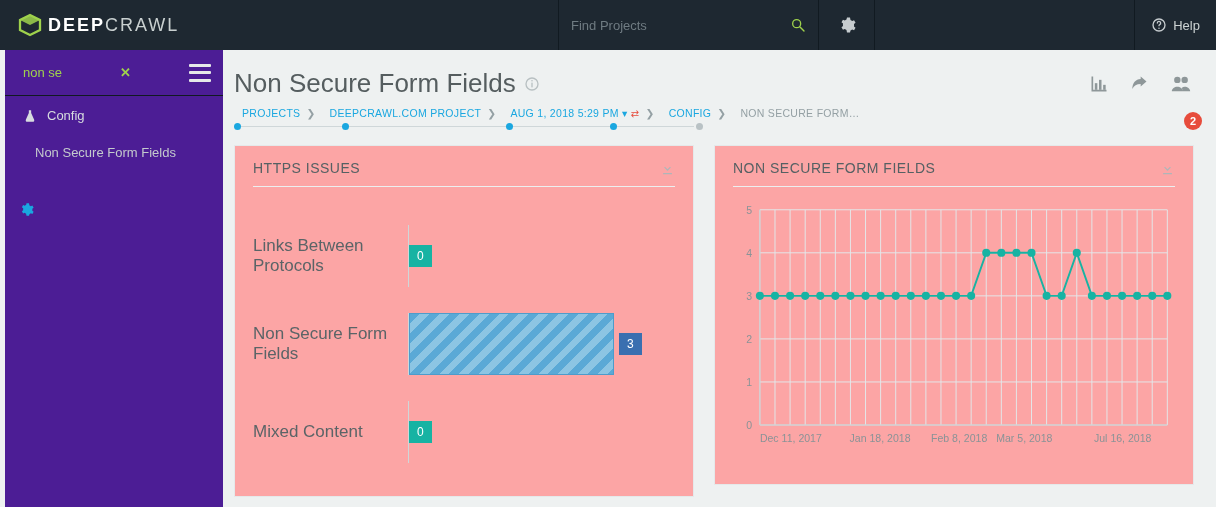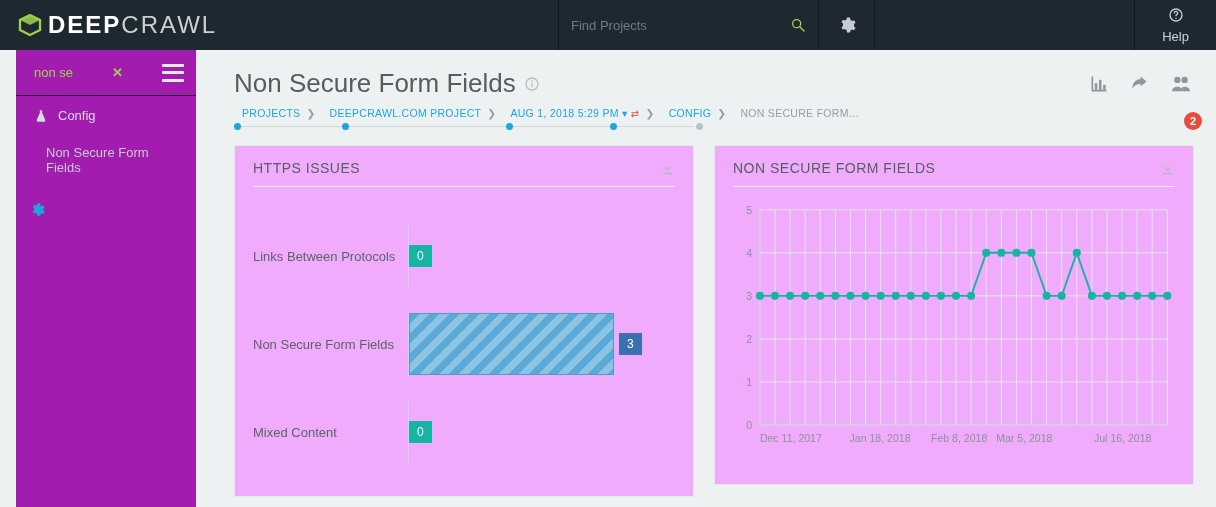--- a/index.html
+++ b/index.html
@@ -21,21 +21,21 @@
     color: #eee;
   }
   .logo {
     display: flex;
     align-items: center;
     gap: 6px;
     padding-left: 18px;
     user-select: none;
   }
   .logo-text {
-    font-size: 24px;
+    font-size: 18px;
     font-weight: 700;
     letter-spacing: 2px;
     color: #fff;
   }
   .logo-text .light { font-weight: 300; color: #c9d0d0; }
   .topbar-spacer { flex: 1; }
   .search-box {
     display: flex;
     align-items: center;
     width: 260px;
@@ -52,29 +52,28 @@
     border-left: 1px solid #111a21;
     display: flex;
     align-items: center;
     justify-content: center;
   }
   .help-btn {
     width: 82px;
     gap: 6px;
     color: #cdd3d3;
     font-size: 13px;
-    flex-direction: column;
   }
 
   
   .sidebar {
     position: absolute;
-    left: 16px; top: 50px; bottom: 0;
-    width: 180px;
-    background: #a21caf;
+    left: 5px; top: 50px; bottom: 0;
+    width: 218px;
+    background: #4c1d95;
     color: #c5ccd0;
     font-size: 13px;
   }
   .filter-strip {
     height: 46px;
     border-bottom: 1px solid #111a21;
     display: flex;
     align-items: center;
     padding: 0 12px 0 18px;
     justify-content: space-between;
@@ -165,21 +164,21 @@
   .crawl-dots .d4{left:376px;}
   .crawl-dots .d5{left:462px;}
 
   .panels {
     display:flex;
     gap: 20px;
     margin-top: 14px;
     align-items:flex-start;
   }
   .panel {
-    background:#f0abfc;
+    background:#fca5a5;
     border:1px solid #e5e9ea;
     flex:1;
     min-height: 340px;
     padding: 14px 18px 20px;
   }
   .panel-left{ flex-basis: 460px; flex-grow:0; }
   .panel-head{
     display:flex;justify-content:space-between;align-items:center;
     padding-bottom:10px;border-bottom:1px solid #eceff0;
     color:#556063;
@@ -189,21 +188,21 @@
   .download-icon{ color:#aeb6b9; cursor:pointer;}
 
   
   .barlist{ margin-top:25px; }
   .barrow{
     display:flex; align-items:center;
     height:88px;
   }
   .barlabel{
     width:155px;
-    font-size:13px;
+    font-size:17px;
     color:#5b6467;
   }
   .barzone{
     position:relative;
     flex:1;
     height:62px;
     border-left:1px solid #cfd7d9;
   }
   .barrow:last-child .barzone{ }
   .barzone .bar{

